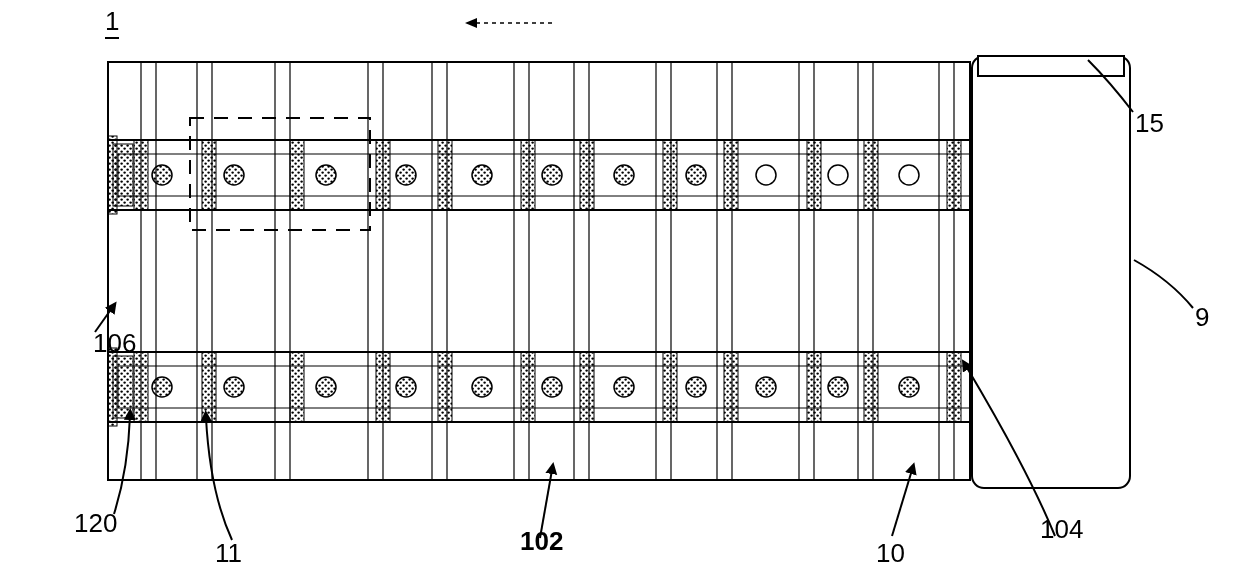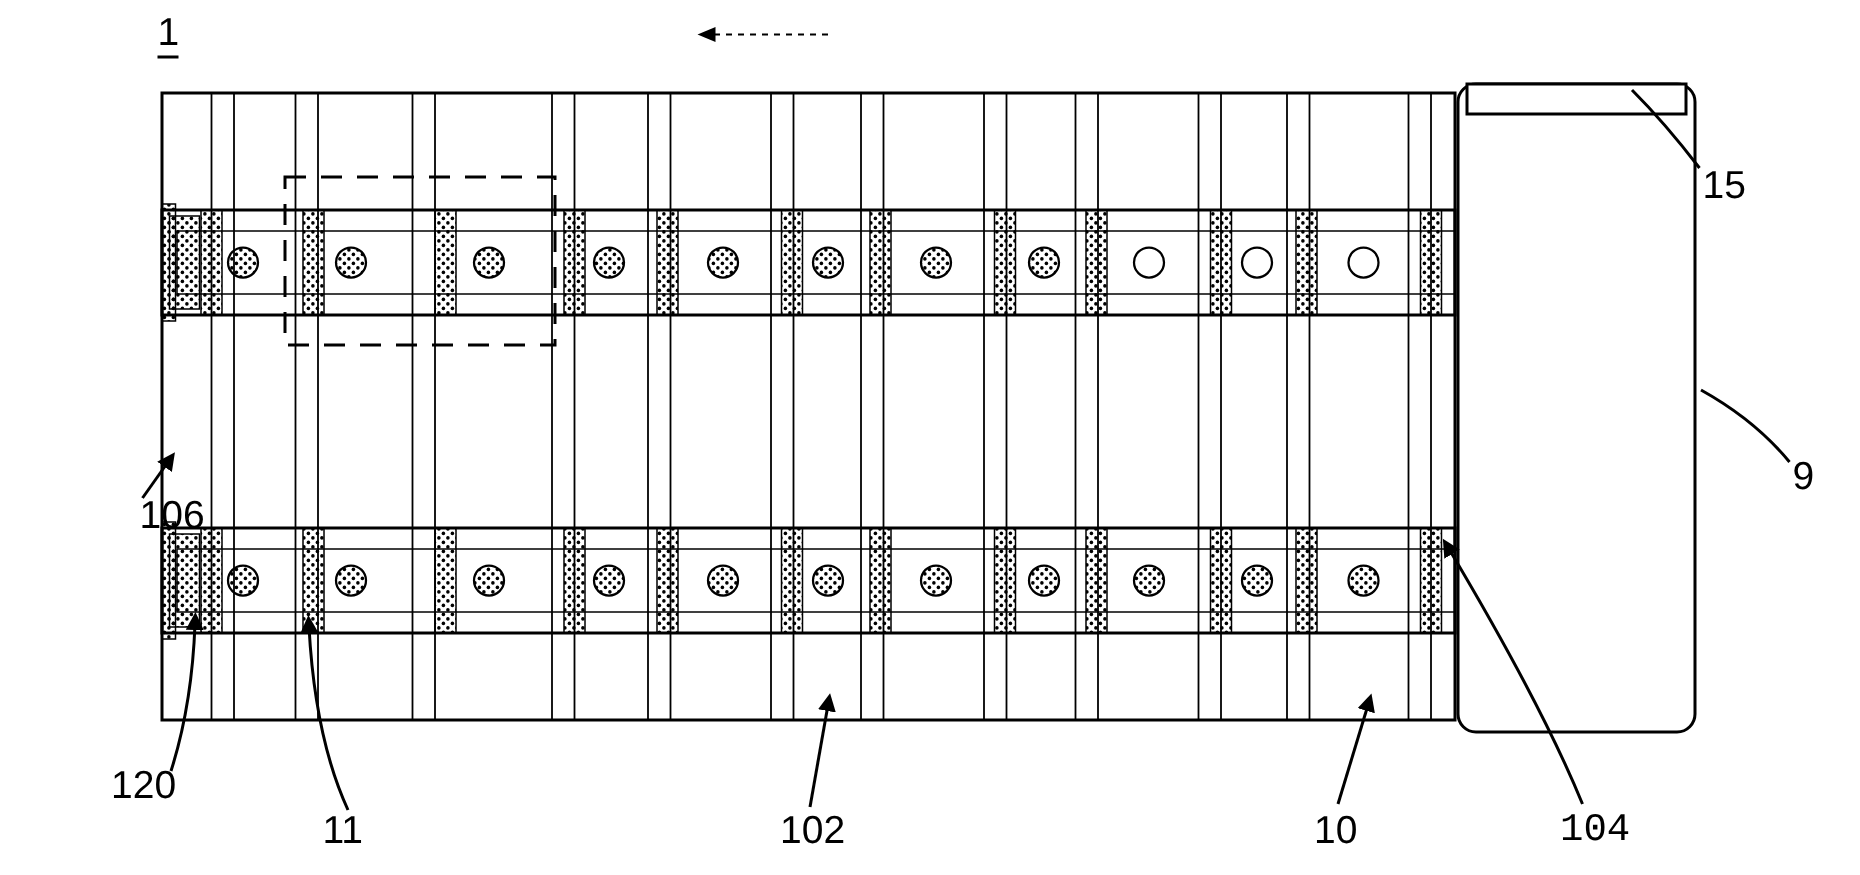--- a/index.html
+++ b/index.html
@@ -18,23 +18,23 @@
 </style>
 </head>
 <body>
 
 <div class="label underline" style="left:105px;top:6px;">1</div>
 <div class="label" style="left:1135px;top:108px;">15</div>
 <div class="label" style="left:1195px;top:302px;">9</div>
 <div class="label" style="left:48px;top:328px;margin-left:45px;">106</div>
 <div class="label" style="left:74px;top:508px;">120</div>
 <div class="label" style="left:215px;top:538px;">11</div>
-<div class="label" style="left:520px;top:538px;">102</div>
+<div class="label" style="left:520px;top:526px;font-weight:bold;">102</div>
 <div class="label" style="left:876px;top:538px;">10</div>
-<div class="label" style="left:1040px;top:538px;font-family:Liberation Mono, monospace;">104</div>
+<div class="label" style="left:1040px;top:514px;">104</div>
 
 <svg width="1240" height="583" viewBox="0 0 1240 583">
   <defs>
     <pattern id="dots" width="6" height="6" patternUnits="userSpaceOnUse">
       <circle cx="1.6" cy="1.6" r="1.2" fill="#000"></circle>
       <circle cx="4.6" cy="4.6" r="1.2" fill="#000"></circle>
     </pattern>
     <marker id="ah" markerWidth="10" markerHeight="10" refX="2" refY="3" orient="auto">
       <path d="M0,0 L6,3 L0,6 Z" fill="#000"></path>
     </marker>

